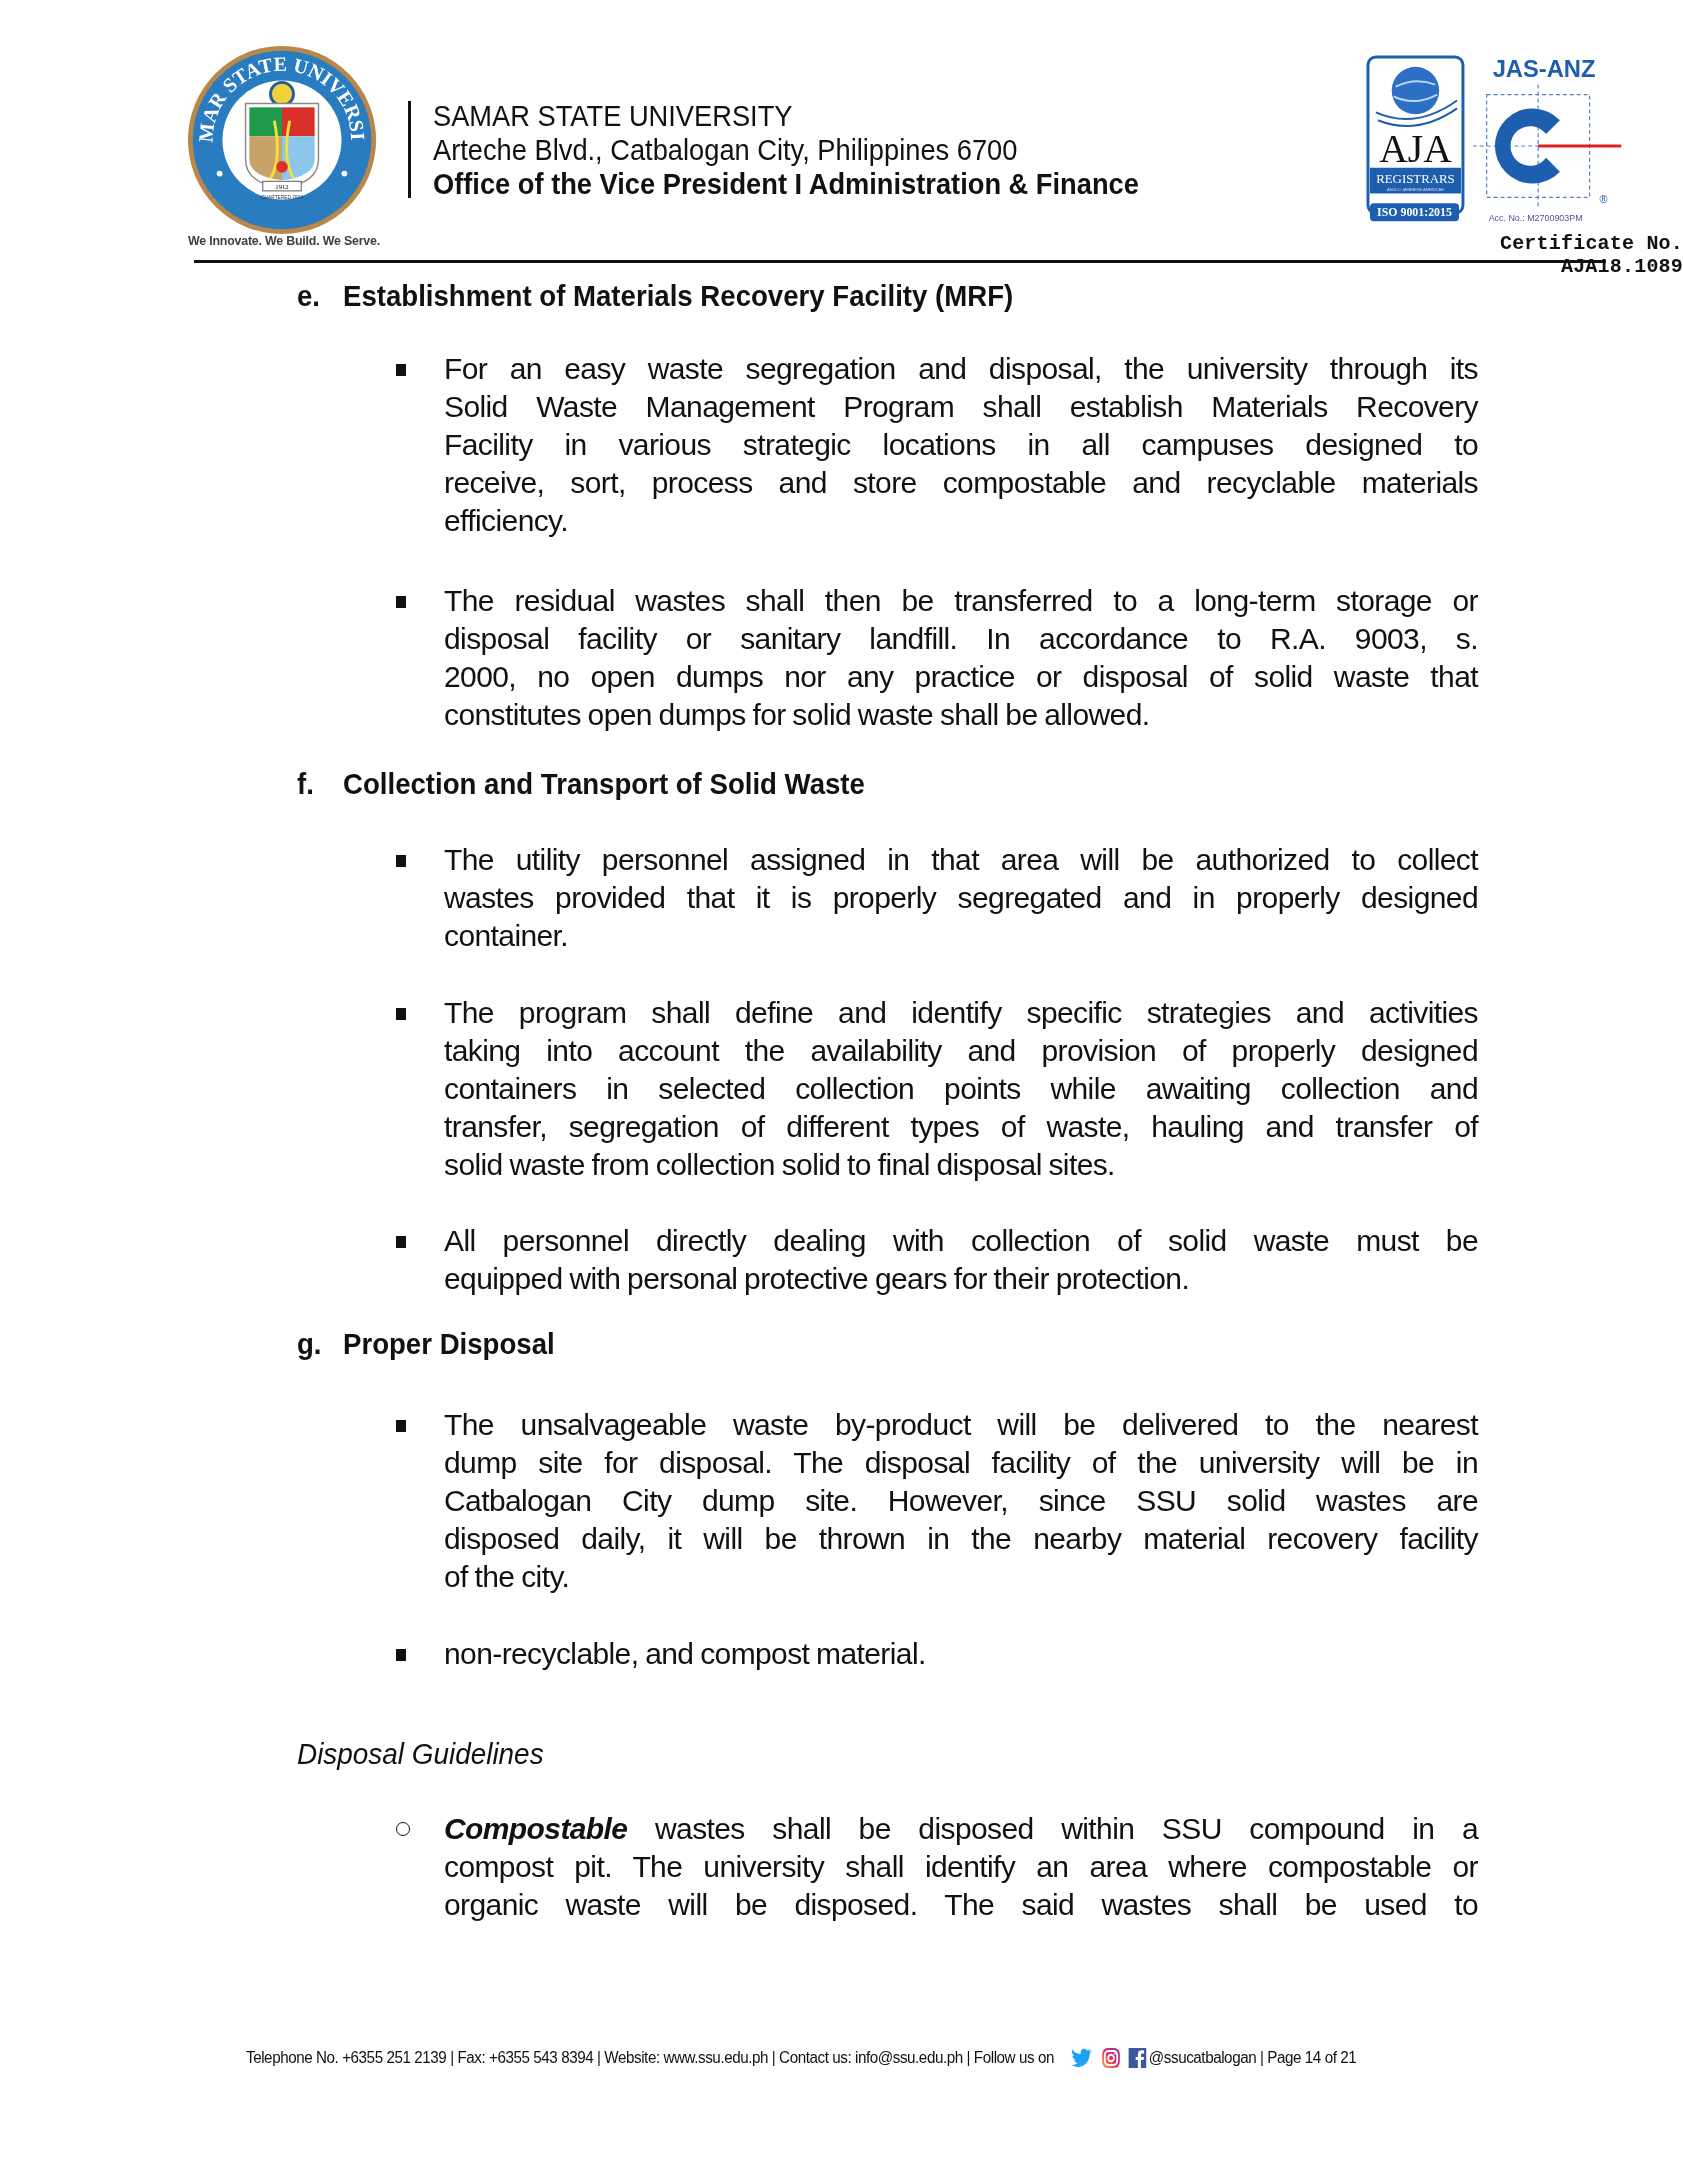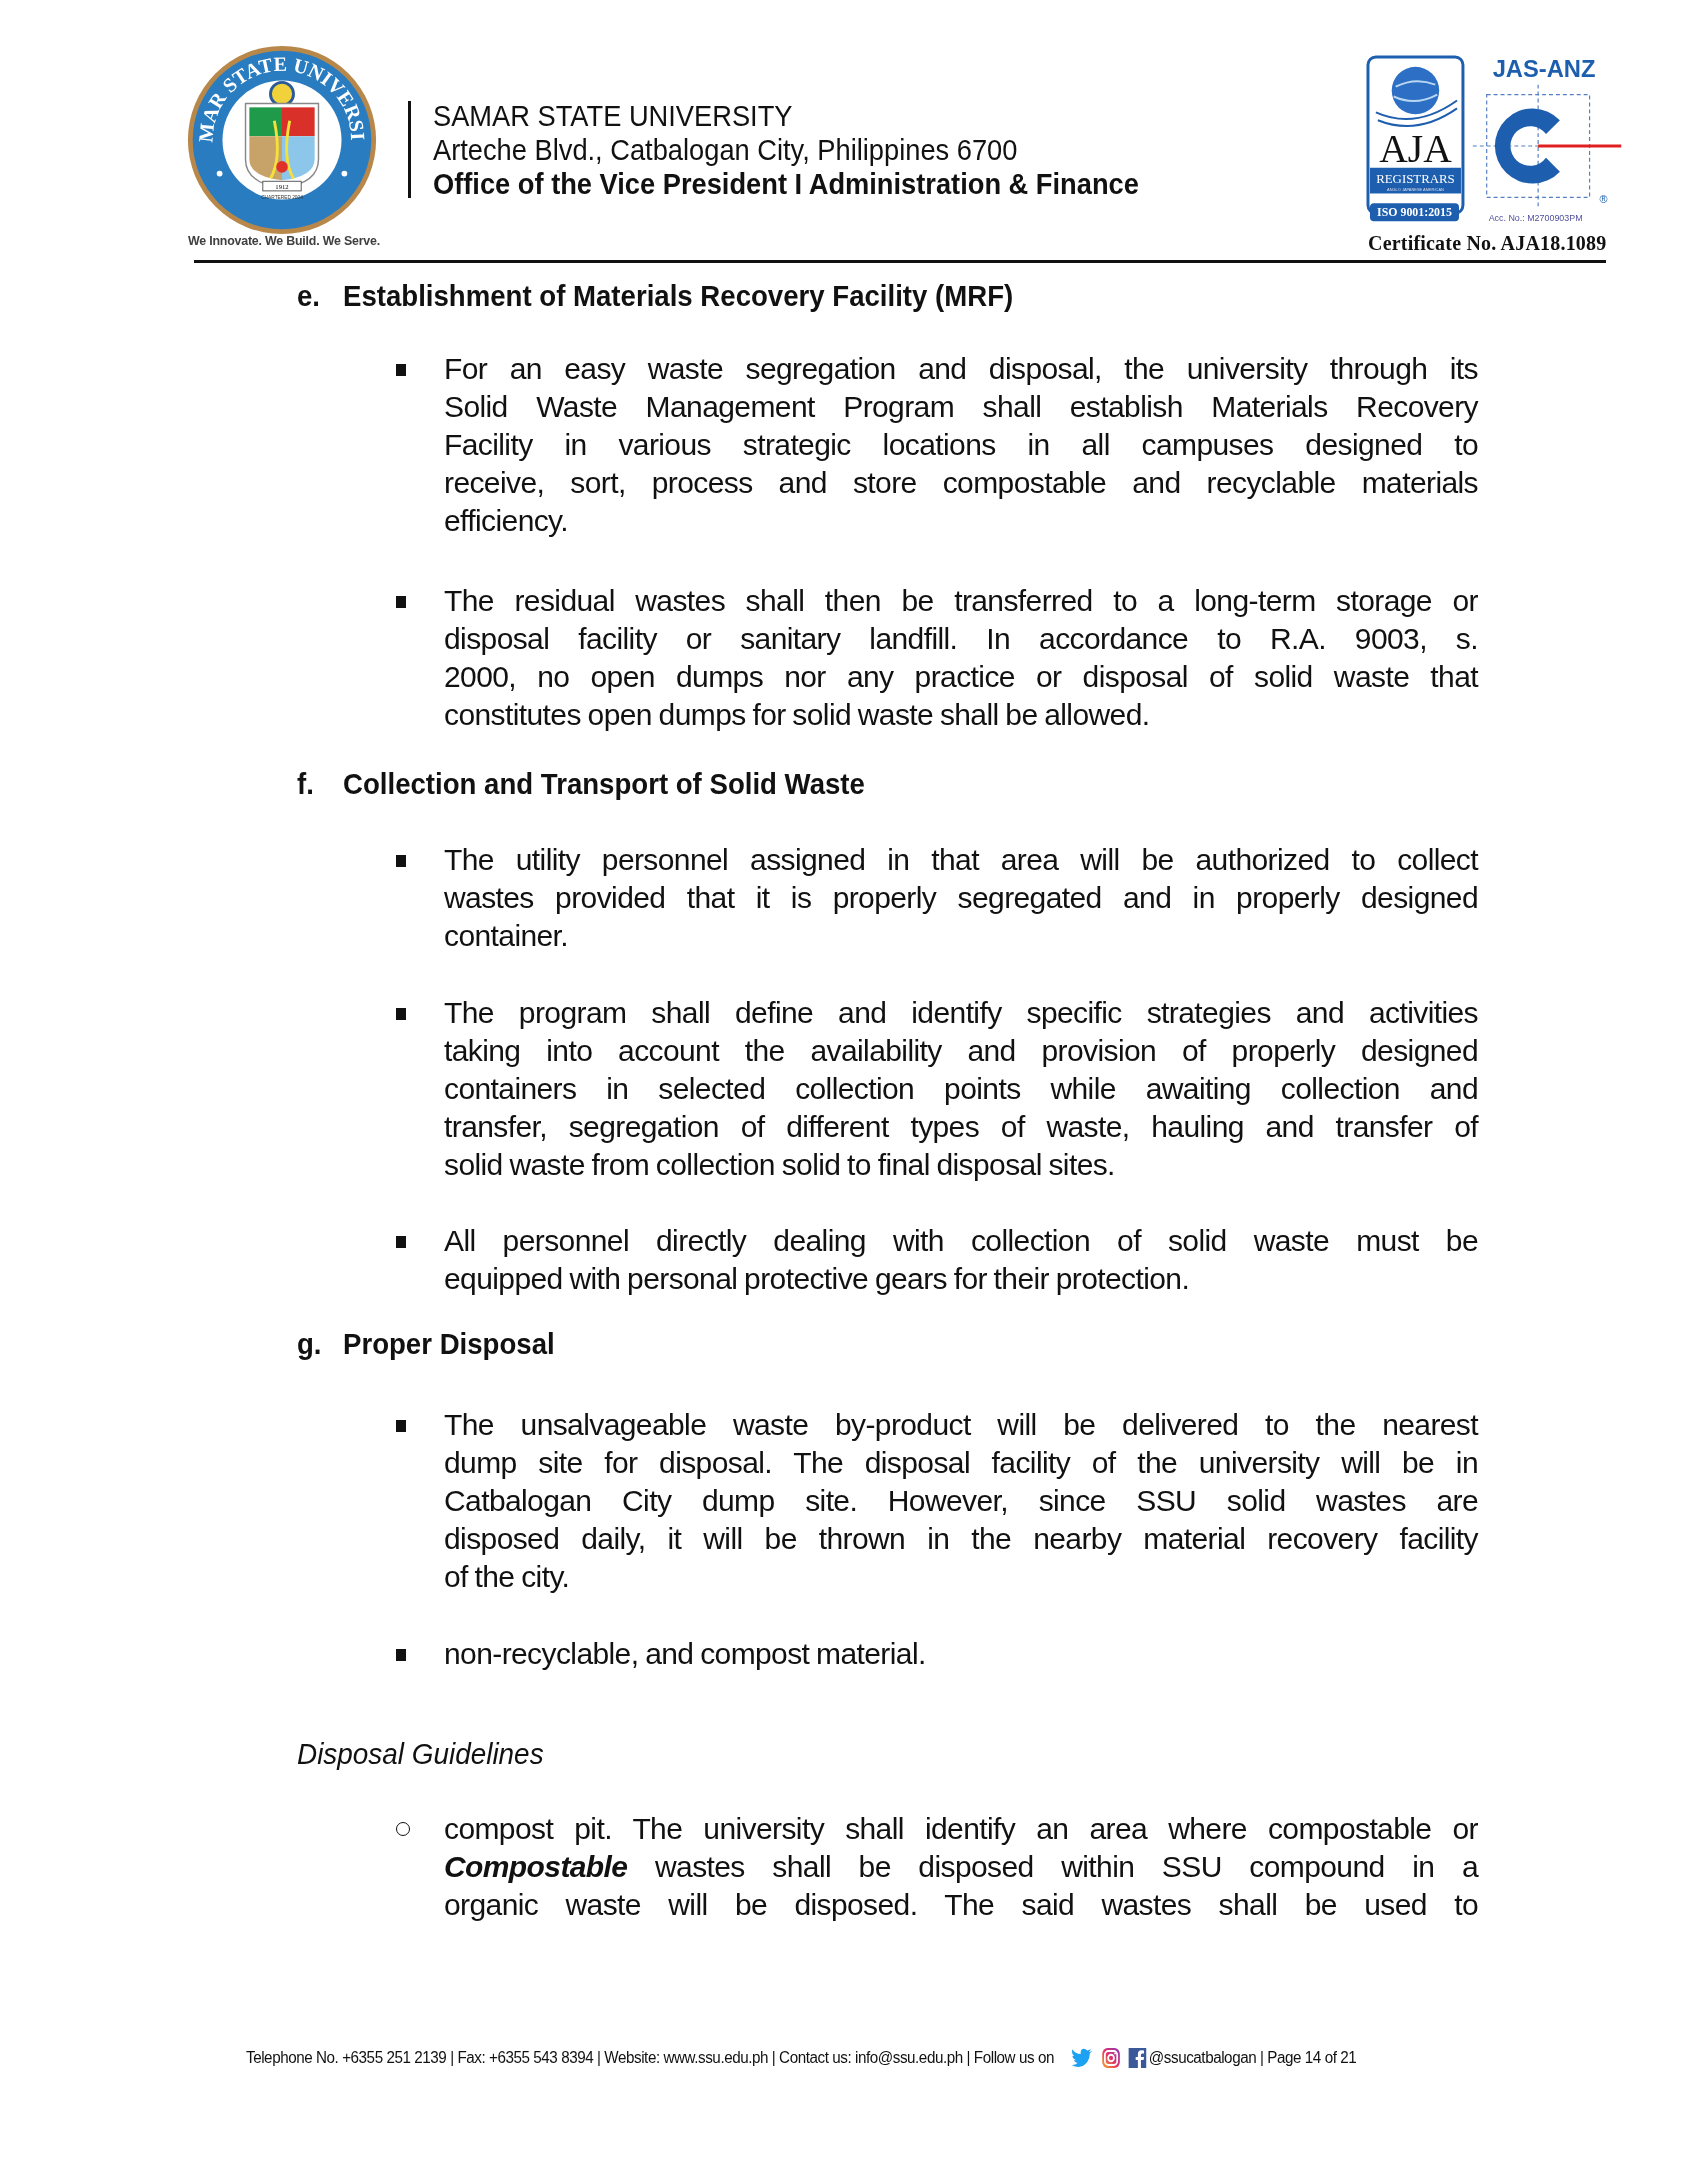--- a/index.html
+++ b/index.html
@@ -9,22 +9,22 @@
   
   .header { position: absolute; left: 0; top: 0; width: 1683px; height: 267px; }
   .seal { position: absolute; left: 186px; top: 44px; width: 192px; height: 192px; }
   .tagline { position: absolute; left: 188px; top: 234px; font-size: 12.4px; font-weight: bold;
              color: #404040; letter-spacing: -0.2px; }
   .vbar { position: absolute; left: 408px; top: 101px; width: 3px; height: 97px; background: #111; }
   .org { position: absolute; left: 433px; top: 99px; line-height: 34px; font-size: 29px; }
   .org div { white-space: nowrap; transform-origin: left; transform: scaleX(0.94); }
   .org .bold { font-weight: bold; }
   .cert-logos { position: absolute; left: 1366px; top: 51px; width: 277px; height: 188px; }
-  .cert-text { position: absolute; left: 1368px; top: 232px; font-family: Liberation Serif, serif;
-               font-weight: bold; font-size: 20px; letter-spacing: 0.2px; }
+  .cert-text { position: absolute; left: 1368px; top: 232px; font-family: Liberation Mono, monospace;
+               font-weight: bold; font-size: 20px; letter-spacing: 0.2px; text-align: right; }
   .hrule { position: absolute; left: 194px; top: 260px; width: 1412px; height: 3px; background: #111; }
 
   
   .content { position: absolute; left: 0; top: 0; width: 1683px; }
   .sec-head { position: absolute; left: 297px; font-size: 30px; font-weight: bold; white-space: nowrap;
               transform-origin: left; transform: scaleX(0.92); }
   .sec-head .letter { display: inline-block; width: 50px; }
   .bullet-item { position: absolute; left: 396px; width: 1081px; }
   .bullet { position: absolute; left: 0; top: 0; width: 10px; height: 12px; background: #111; }
   .bullet.circle { width: 14px; height: 14px; border: 1.6px solid #111; background: transparent;
@@ -178,22 +178,22 @@
     <span class="bullet" style="top:10px;"></span>
     <div class="ptext" style="top:-4px;">
       <span class="line last">non-recyclable, and compost material.</span>
     </div>
   </div>
 
   <div class="ital-head" style="top:1737px;">Disposal Guidelines</div>
   <div class="bullet-item" style="top:1818px;">
     <span class="bullet circle"></span>
     <div class="ptext" style="top:-8px;">
+      <span class="line"><span class="strong-ital">Compostable</span><span> wastes shall be disposed within SSU compound in a</span></span>
       <span class="line">compost pit. The university shall identify an area where compostable or</span>
-      <span class="line"><span class="strong-ital">Compostable</span><span> wastes shall be disposed within SSU compound in a</span></span>
       <span class="line">organic waste will be disposed. The said wastes shall be used to</span>
     </div>
   </div>
 </div>
 
 <div class="footer">
   <span>Telephone No. +6355 251 2139 | Fax: +6355 543 8394 | Website: www.ssu.edu.ph | Contact us: info@ssu.edu.ph | Follow us on</span>
   &nbsp;&nbsp;
   <svg class="social" width="26" height="20" viewBox="0 0 26 20">
     <path d="M25 3 Q22 4 21 4 Q23 2 23 1 Q21 2 19 2.5 Q17 0.5 14.5 0.8 Q11 1.5 11.5 6 Q6 6 2 1.5 Q0.5 5 4 8 Q2.5 8 2 7.5 Q2.5 11 6 12 Q4.5 12.5 3.5 12 Q5 15 8 15 Q5 17.5 1 17 Q12 22 19 14 Q22 10 22 5 Q24 4 25 3 Z" fill="#1da1f2"></path>

